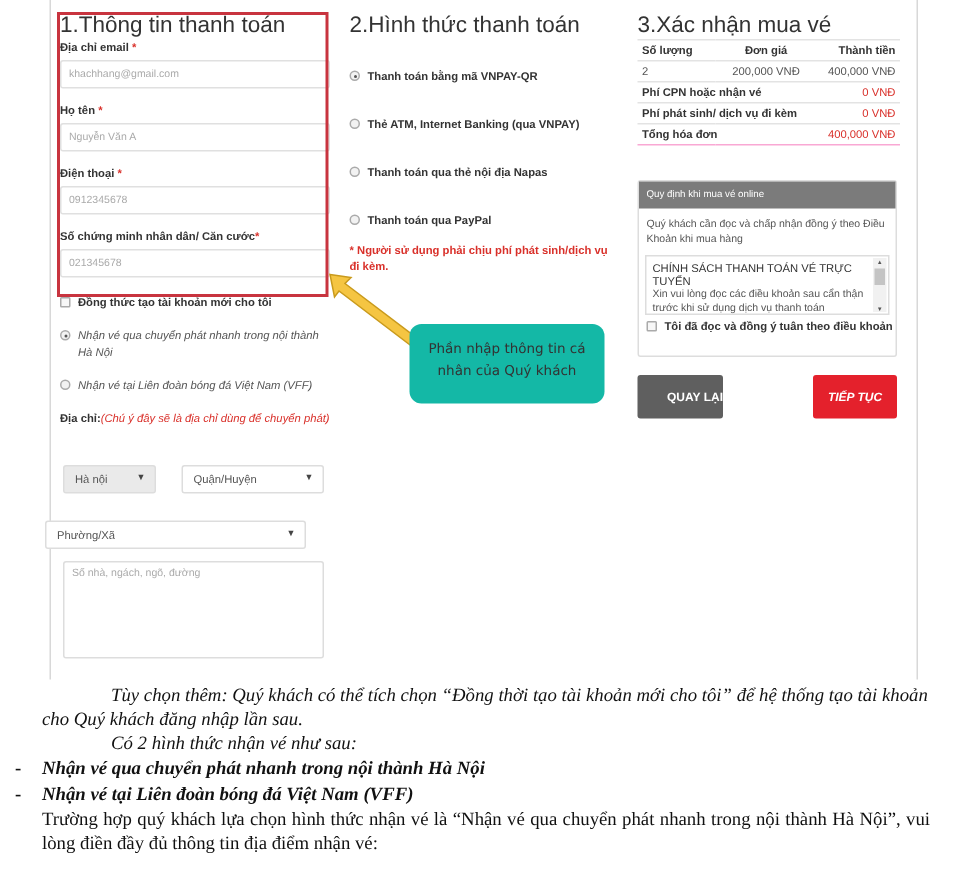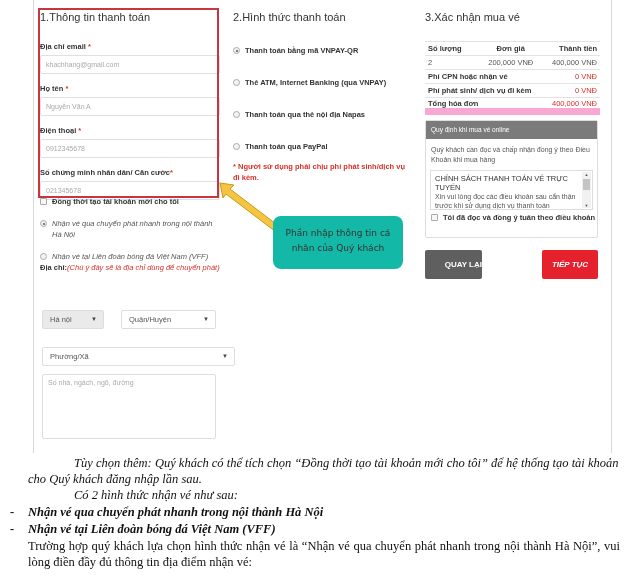--- a/index.html
+++ b/index.html
@@ -6,21 +6,21 @@
   html, body { width: 640px; height: 583px; background: #ffffff; overflow: hidden; }
   body { position: relative; font-family: "Liberation Sans", sans-serif; color: #333; }
 
   .frame { position: absolute; left: 33px; top: 0; width: 579px; height: 453px;
     border-left: 1px solid #d8d8d8; border-right: 1px solid #d8d8d8; }
 
   
   .col1 { position: absolute; left: 40px; top: 10px; width: 180px; }
   .highlight-box { position: absolute; left: 38px; top: 8px; width: 181px; height: 190px;
     border: 2px solid #c8343f; }
-  .sec-title { font-size: 11px; color: #333; margin-bottom: 17px; height: 14px; line-height: 14px; }
+  .sec-title { font-size: 15px; color: #333; margin-bottom: 2px; height: 14px; line-height: 14px; }
   .field-label { font-size: 7.5px; font-weight: bold; color: #333; height: 11px; line-height: 11px; }
   .req { color: #d9302a; }
   .input { height: 19px; border: 1px solid #e0e0e0; border-radius: 2px; font-size: 7px;
     color: #aaa; line-height: 17px; padding-left: 5px; margin: 3px 0 9px 0; background: #fff; }
 
   .after-box { position: absolute; left: 40px; top: 196px; width: 180px; font-size: 7.5px; }
   .cb-row { display: flex; align-items: center; height: 11px; font-weight: bold; color: #333; }
   .cb { width: 7px; height: 7px; border: 1px solid #aaa; border-radius: 1px; margin-right: 5px; flex: none; background: #f7f7f7; }
   .radio { width: 7px; height: 7px; border: 1px solid #aaa; border-radius: 50%; margin-right: 5px; flex: none; background: #f2f2f2; position: relative; }
   .radio.on::after { content: ""; position: absolute; left: 1.5px; top: 1.5px; width: 2px; height: 2px; border-radius: 50%; background: #555; }
@@ -38,21 +38,21 @@
 
   
   .col2 { position: absolute; left: 233px; top: 10px; width: 180px; }
   .pay-opt { display: flex; align-items: center; font-size: 7.5px; font-weight: bold; color: #333; height: 11px; margin-bottom: 10px; margin-top: 21px; }
   .pay-note { font-size: 7.5px; font-weight: bold; color: #d9302a; line-height: 11px; margin-top: -1px; }
 
   
   .col3 { position: absolute; left: 425px; top: 10px; width: 175px; }
   table.summary { width: 100%; border-collapse: collapse; font-size: 7.5px; margin-top: 1px; }
   table.summary td { height: 14px; border-top: 1px solid #e3e3e3; padding: 0 3px; }
-  table.summary tr:last-child td { border-bottom: 7px solid #f9a8d4; }
+  table.summary tr:last-child td { border-bottom: 1px solid #f9a8d4; }
   .th { font-weight: bold; color: #333; margin-left: 20px; }
   .num { color: #555; }
   .red { color: #d9302a; }
   .bold { font-weight: bold; margin-top: 12px; }
   .r { text-align: right; }
   .c { text-align: center; }
 
   .rules-panel { position: absolute; left: 425px; top: 120px; width: 173px; height: 118px; border: 1px solid #ddd; border-radius: 2px; }
   .rules-head { background: #7b7b7b; color: #fff; font-size: 6.5px; height: 18px; line-height: 18px; padding-left: 5px; }
   .rules-intro { font-size: 7px; color: #555; line-height: 10px; padding: 6px 5px 0 5px; }
@@ -100,42 +100,42 @@
   <div class="input">0912345678</div>
 
   <div class="field-label"><span>Số chứng minh nhân dân/ Căn cước</span><span class="req">*</span></div>
   <div class="input">021345678</div>
 </div>
 <div class="highlight-box"></div>
 
 <div class="after-box">
   <div class="cb-row">
     <span class="cb"></span>
-    <span>Đồng thời tạo tài khoản mới cho tôi</span>
+    <span>Đồng thức tạo tài khoản mới cho tôi</span>
   </div>
   <div class="opt-italic" style="margin-top:11px;">
     <span class="radio on"></span>
     <span>Nhận vé qua chuyển phát nhanh trong nội thành Hà Nội</span>
   </div>
   <div class="opt-italic" style="margin-top:11px;">
     <span class="radio"></span>
     <span>Nhận vé tại Liên đoàn bóng đá Việt Nam (VFF)</span>
   </div>
-  <div class="addr-label" style="">
+  <div class="addr-label" style="margin-top:11px;">
     <span>Địa chỉ:</span><span class="addr-note">(Chú ý đây sẽ là địa chỉ dùng để chuyển phát)</span>
   </div>
 </div>
 
 <div class="select grey" style="left:42px; top:310px; width:62px;">
   <span>Hà nội</span><span class="caret">▼</span>
 </div>
 <div class="select" style="left:121px; top:310px; width:95px;">
   <span>Quận/Huyện</span><span class="caret">▼</span>
 </div>
-<div class="select" style="left:42px; top:347px; width:193px;">
+<div class="select" style="left:30px; top:347px; width:174px;">
   <span>Phường/Xã</span><span class="caret">▼</span>
 </div>
 <div class="textarea">Số nhà, ngách, ngõ, đường</div>
 
 <div class="col2">
   <div class="sec-title">2.Hình thức thanh toán</div>
   <div class="pay-opt">
     <span class="radio on"></span>
       <span>Thanh toán bằng mã VNPAY-QR</span>
   </div>

